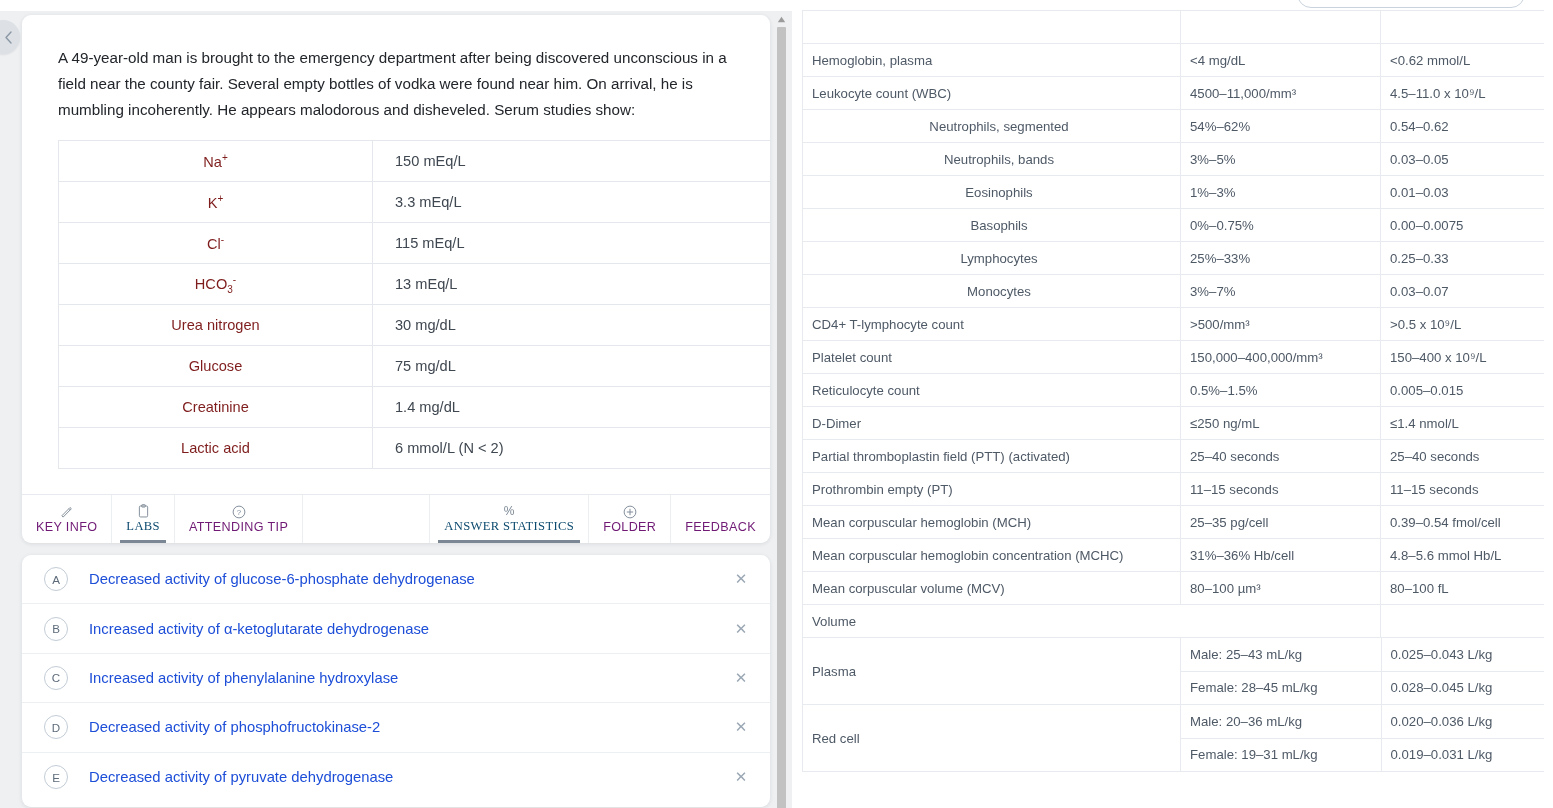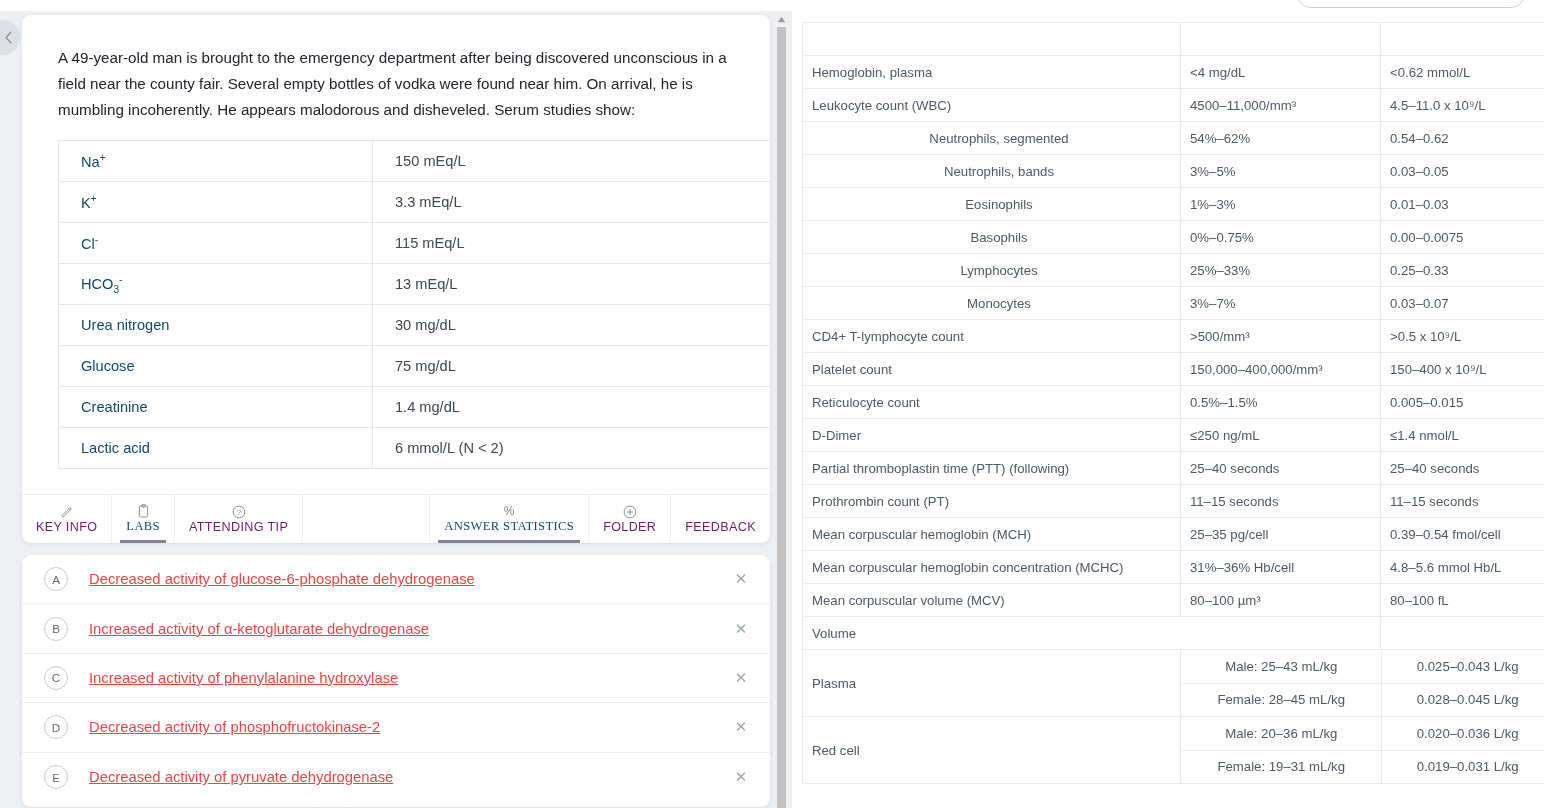--- a/index.html
+++ b/index.html
@@ -80,21 +80,21 @@
     table-layout: fixed;
   }
   #serum-table td {
     border: 1px solid #e4e8ec;
     height: 41px;
     padding: 0 22px;
     font-size: 14.6px;
     color: #4b5563;
     vertical-align: middle;
   }
-  #serum-table td.label { width: 314px; color: #0c4a6e; }
+  #serum-table td.label { width: 314px; color: #7f1d1d; text-align: center; }
   #serum-table td.value { color: #3f4750; }
   #serum-table sup, #serum-table sub { font-size: 10px; }
 
   #lead-in {
     padding: 19px 36px 0 36px;
     font-size: 15px;
     line-height: 22px;
     color: #22262b;
   }
 
@@ -165,22 +165,21 @@
     display: flex;
     align-items: center;
     justify-content: center;
     font-size: 11.6px;
     color: #5d6b7a;
   }
   .opt-text {
     flex: 1;
     margin-left: 21px;
     font-size: 14.8px;
-    color: #ef4444;
-    text-decoration: underline;
+    color: #1d4ed8;
   }
   .opt-strike {
     flex: 0 0 auto;
     width: 22px;
     text-align: center;
     font-size: 15px;
     color: #9aa7b4;
     cursor: pointer;
   }
 
@@ -216,21 +215,21 @@
   #search-box {
     position: absolute;
     right: 28px; top: -20px;
     width: 228px; height: 28px;
     border: 1px solid #c9d3dd;
     border-radius: 15px;
     background: #ffffff;
   }
   #labs-table {
     position: absolute;
-    left: 10px; top: 22px;
+    left: 10px; top: 10px;
     width: 750px;
     border-collapse: collapse;
     table-layout: fixed;
     padding-left: 43px;
   }
   #labs-table td {
     border: 1px solid #e7eaee;
     height: 33px;
     padding: 0 8px 0 9px;
     font-size: 13.2px;
@@ -241,21 +240,20 @@
   #labs-table td.c1 { width: 378px; }
   #labs-table td.c2 { width: 200px; }
   #labs-table td.c3 { width: 172px; }
   #labs-table td.indent { padding-left: 23px; text-align: center; }
   #labs-table td.noborder-r { border-right: none; }
   #labs-table td.nested-host { padding: 0; border: 1px solid #e7eaee; }
   #labs-table .nested {
     width: 100%;
     border-collapse: collapse;
     table-layout: fixed;
-    text-align: center;
   }
   #labs-table .nested td {
     border: none;
     border-bottom: 1px solid #e7eaee;
     height: 33px;
   }
   #labs-table .nested tr:last-child td { border-bottom: none; }
   #labs-table .nested td.n2 { width: 200px; border-right: 1px solid #e7eaee; }
   #labs-table .nested td.n3 { width: 172px; }
   #labs-table td.span-empty { border-left: none; }
@@ -514,27 +512,27 @@
           <td class="c3">0.005–0.015</td>
         </tr>
 
         <tr>
           <td class="c1">D-Dimer</td>
           <td class="c2">≤250 ng/mL</td>
           <td class="c3">≤1.4 nmol/L</td>
         </tr>
 
         <tr>
-          <td class="c1">Partial thromboplastin time (PTT) (following)</td>
+          <td class="c1">Partial thromboplastin field (PTT) (activated)</td>
           <td class="c2">25–40 seconds</td>
           <td class="c3">25–40 seconds</td>
         </tr>
 
         <tr>
-          <td class="c1">Prothrombin count (PT)</td>
+          <td class="c1">Prothrombin empty (PT)</td>
           <td class="c2">11–15 seconds</td>
           <td class="c3">11–15 seconds</td>
         </tr>
 
         <tr>
           <td class="c1">Mean corpuscular hemoglobin (MCH)</td>
           <td class="c2">25–35 pg/cell</td>
           <td class="c3">0.39–0.54 fmol/cell</td>
         </tr>
 

